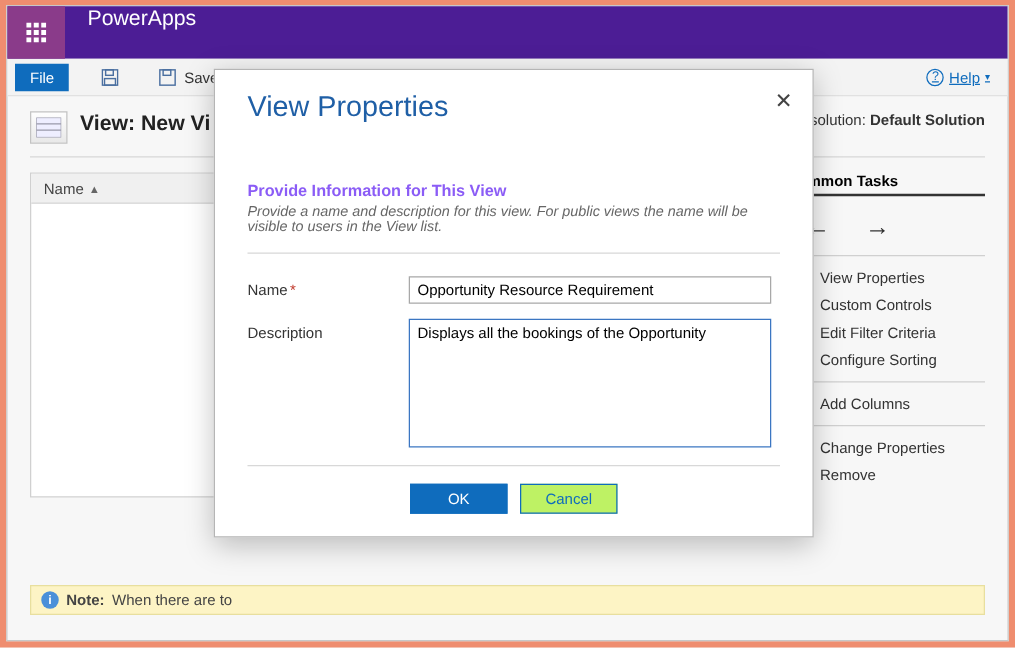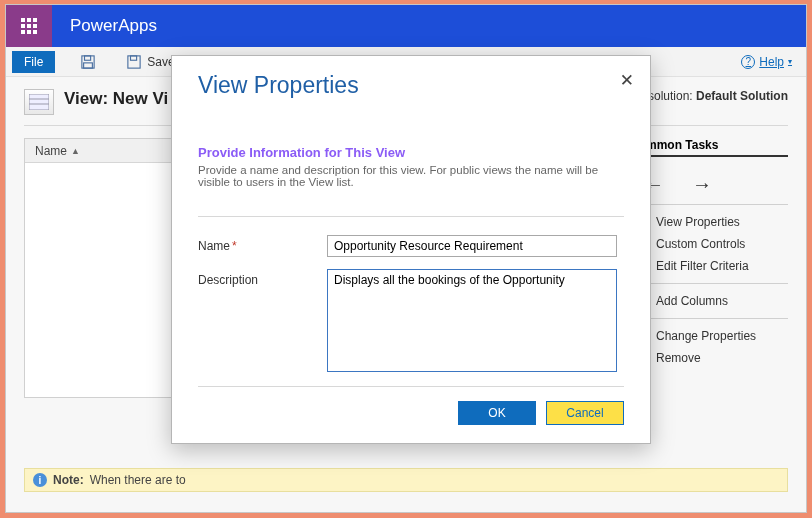--- a/index.html
+++ b/index.html
@@ -14,23 +14,22 @@
     position: relative;
   }
   .app-frame {
     position: absolute;
     top: 4px; left: 5px; right: 5px; bottom: 5px;
     background: #f7f7f7;
     border: 1px solid #c7c7c7;
   }
   .top-bar {
     height: 42px;
-    background: #1d4ed8;
+    background: #4c1d95;
     display: flex;
-    align-items: center;
     color: #fff;
   }
   .waffle {
     width: 46px; height: 42px;
     display: flex; align-items: center; justify-content: center;
     background: #8a3b8a;
   }
   .waffle svg { fill: #fff; }
   .app-title { font-size: 17px; font-weight: 400; margin-left: 18px; color: #fff; }
   .cmd-bar {
@@ -160,21 +159,22 @@
   .modal-body { padding-top: 40px; }
   .section-title {
     color: #8b5cf6;
     font-weight: 600;
     font-size: 13px;
     margin-bottom: 4px;
   }
   .section-desc {
     color: #666;
     font-size: 11.5px;
-    margin-bottom: 28px;
+    margin-bottom: 14px;
+    font-style: italic;
   }
   .divider { border-top: 1px solid #d8d8d8; margin: 10px 0 18px; }
   .form-row { display: flex; align-items: flex-start; margin-bottom: 12px; gap: 31px; }
   .form-label { width: 98px; color: #333; font-size: 12px; padding-top: 4px; }
   .req-star { color: #c0392b; margin-left: 2px; }
   .form-input {
     flex: 0 0 290px;
     border: 1px solid #a8a8a8;
     padding: 3px 6px;
     font-size: 12px;
@@ -188,32 +188,32 @@
     padding: 3px 6px;
     font-size: 12px;
     font-family: inherit;
     resize: none;
     outline: none;
   }
   .modal-footer {
     border-top: 1px solid #d8d8d8;
     margin-top: 14px;
     padding-top: 14px;
-    display: flex; justify-content: flex-end; gap: 10px;
+    display: flex; justify-content: center; gap: 10px;
   }
   .btn {
     min-width: 78px;
     padding: 4px 16px;
     font-size: 12px;
     text-align: center;
     border: 1px solid;
     cursor: pointer;
   }
   .btn-primary { background: #0f6cbd; border-color: #0f6cbd; color: #fff; }
-  .btn-secondary { background: #fde047; border-color: #0f6cbd; color: #0f6cbd; }
+  .btn-secondary { background: #bef264; border-color: #0f6cbd; color: #0f6cbd; }
 </style>
 </head>
 <body>
 
 <div class="app-frame">
 
   <div class="top-bar">
     <div class="waffle">
       <svg width="16" height="16" viewBox="0 0 16 16">
           <rect x="0" y="0" width="4" height="4"></rect>
@@ -311,20 +311,30 @@
           </div>
           <div class="task-link">
             <span class="task-icon">
                 <svg width="14" height="14" viewBox="0 0 14 14" fill="none" stroke="#666" stroke-width="1.3">
                   <circle cx="6" cy="6" r="4"></circle>
                   <line x1="9" y1="9" x2="13" y2="13"></line>
                 </svg>
               </span>
             <span>Edit Filter Criteria</span>
           </div>
+          <div class="task-link">
+            <span class="task-icon">
+                <svg width="14" height="14" viewBox="0 0 14 14" fill="none" stroke="#666">
+                  <rect x="1" y="1" width="12" height="12"></rect>
+                  <line x1="3" y1="5" x2="11" y2="5"></line>
+                  <line x1="3" y1="8" x2="9" y2="8"></line>
+                </svg>
+              </span>
+            <span>Configure Sorting</span>
+          </div>
         </div>
         <div class="task-group">
           <div class="task-link">
             <span class="task-icon">
                 <svg width="14" height="14" viewBox="0 0 14 14" fill="none" stroke="#666">
                   <rect x="1" y="1" width="12" height="12"></rect>
                   <line x1="7" y1="1" x2="7" y2="13"></line>
                 </svg>
               </span>
             <span>Add Columns</span>

